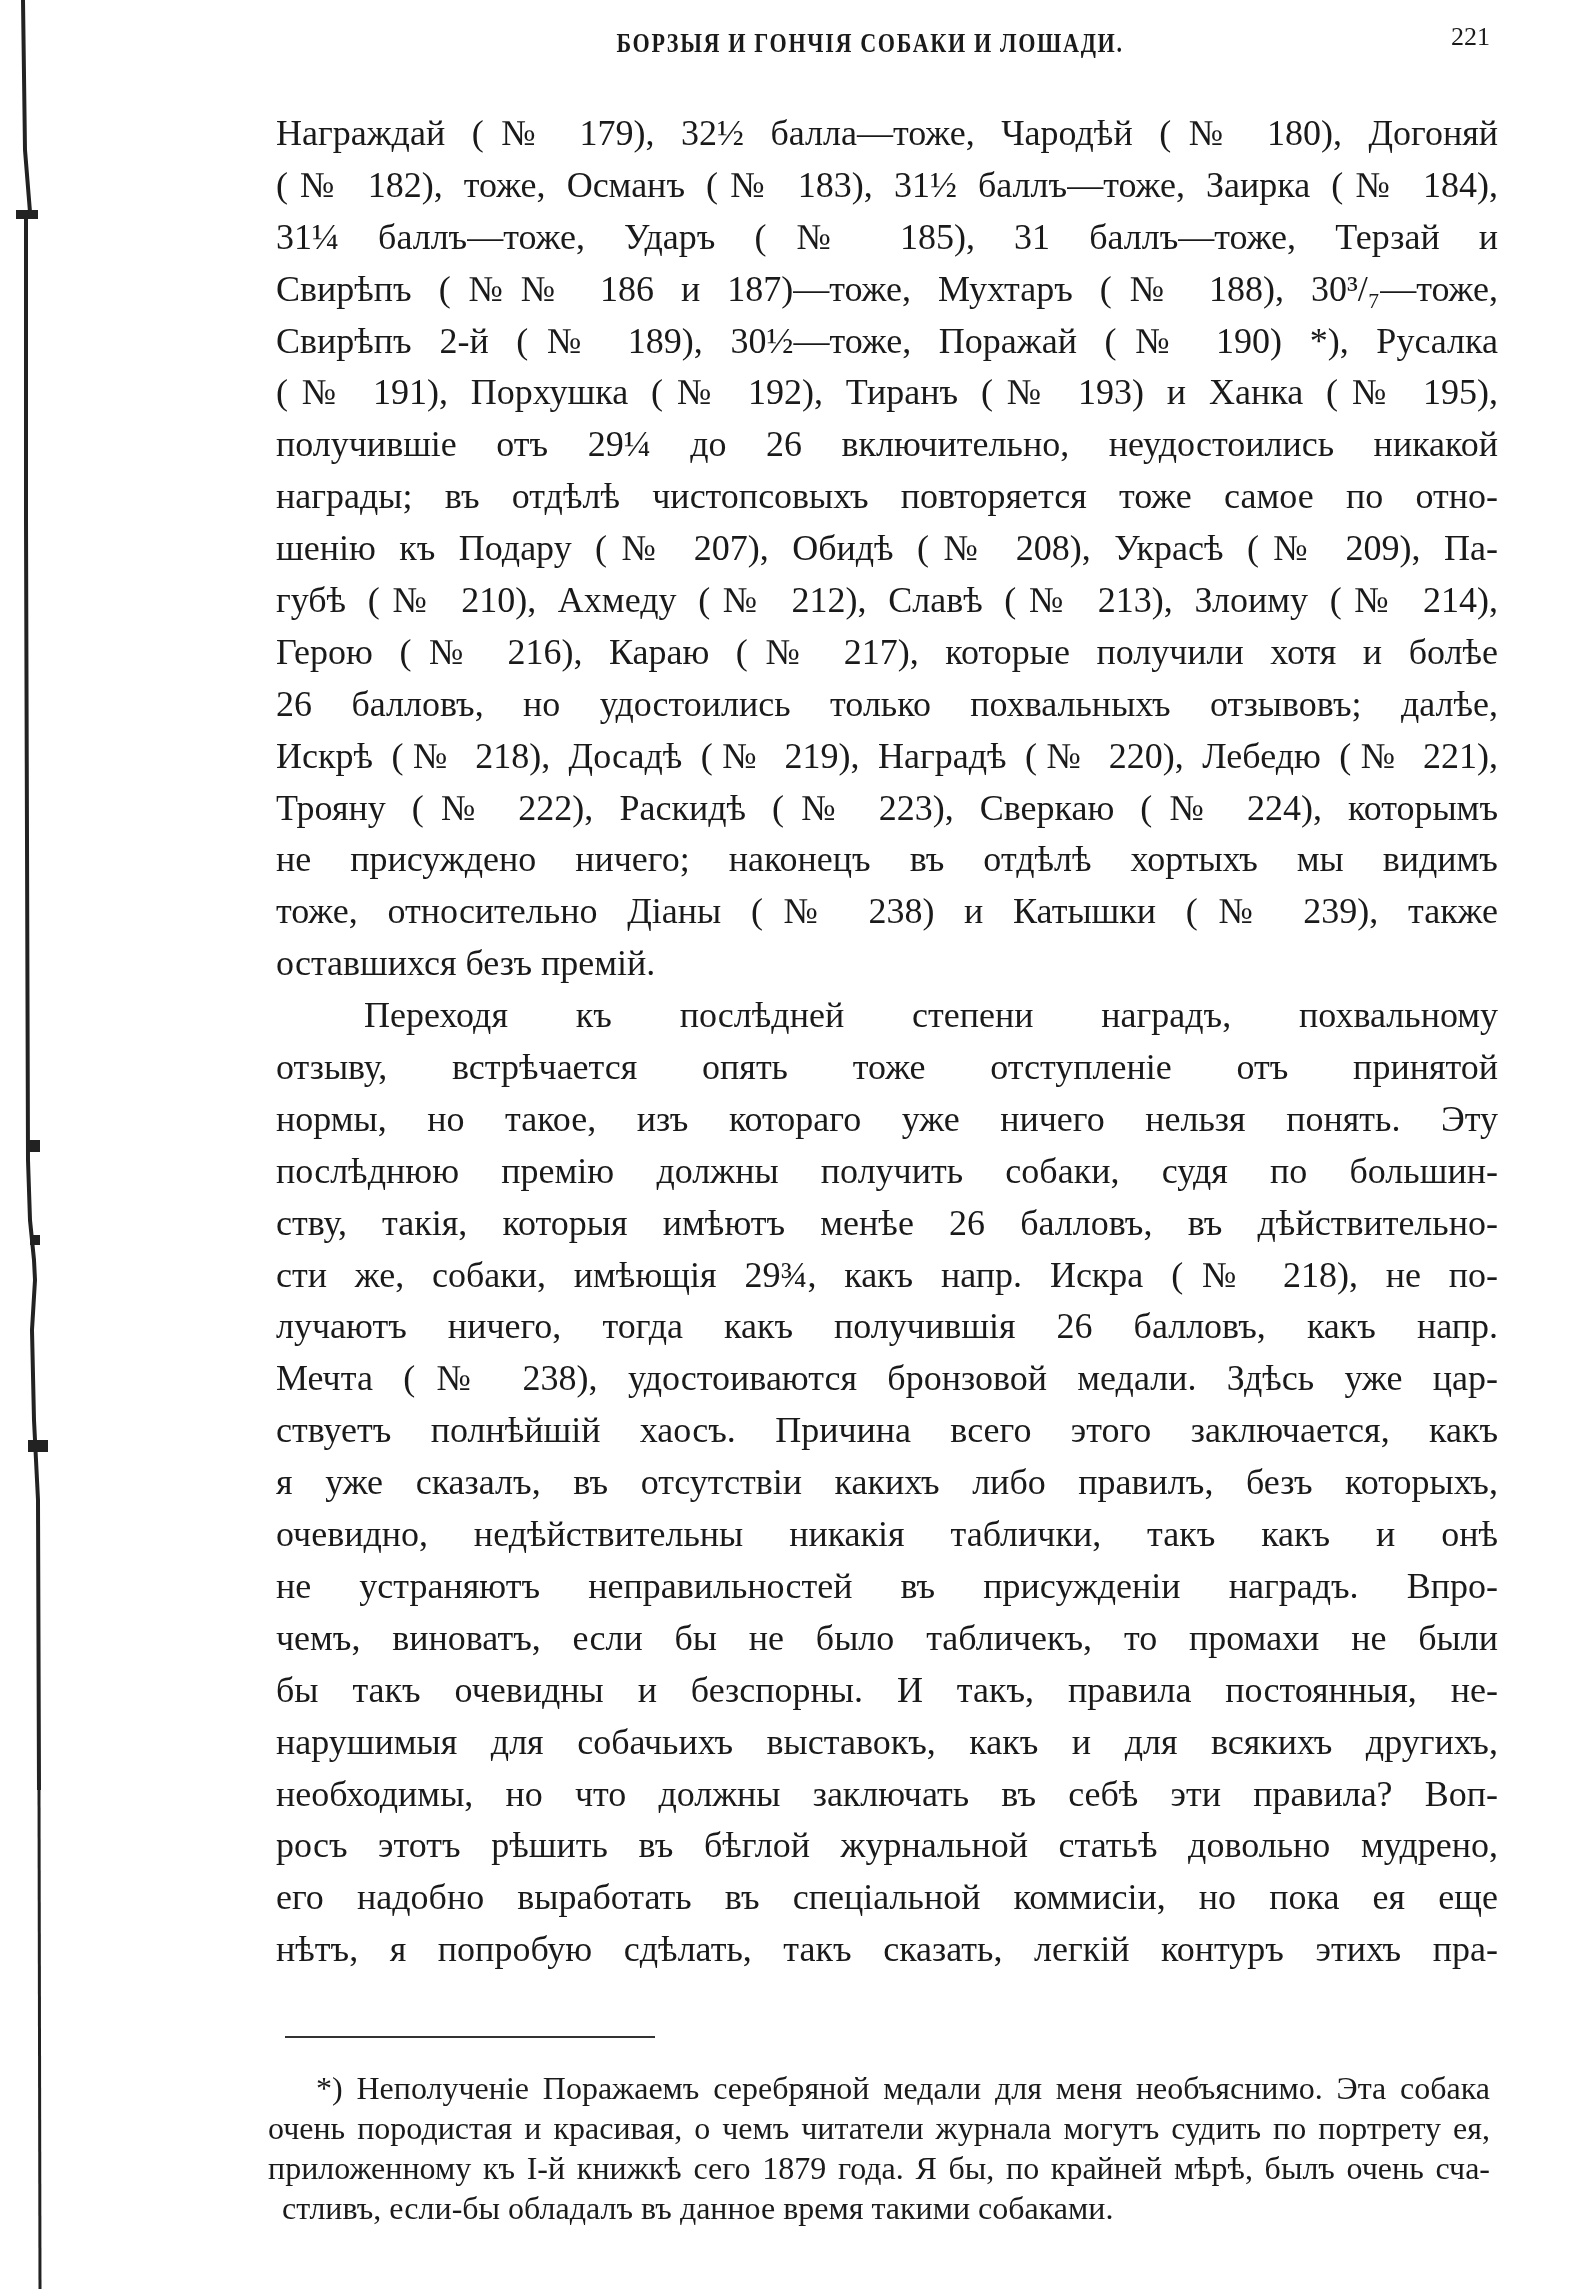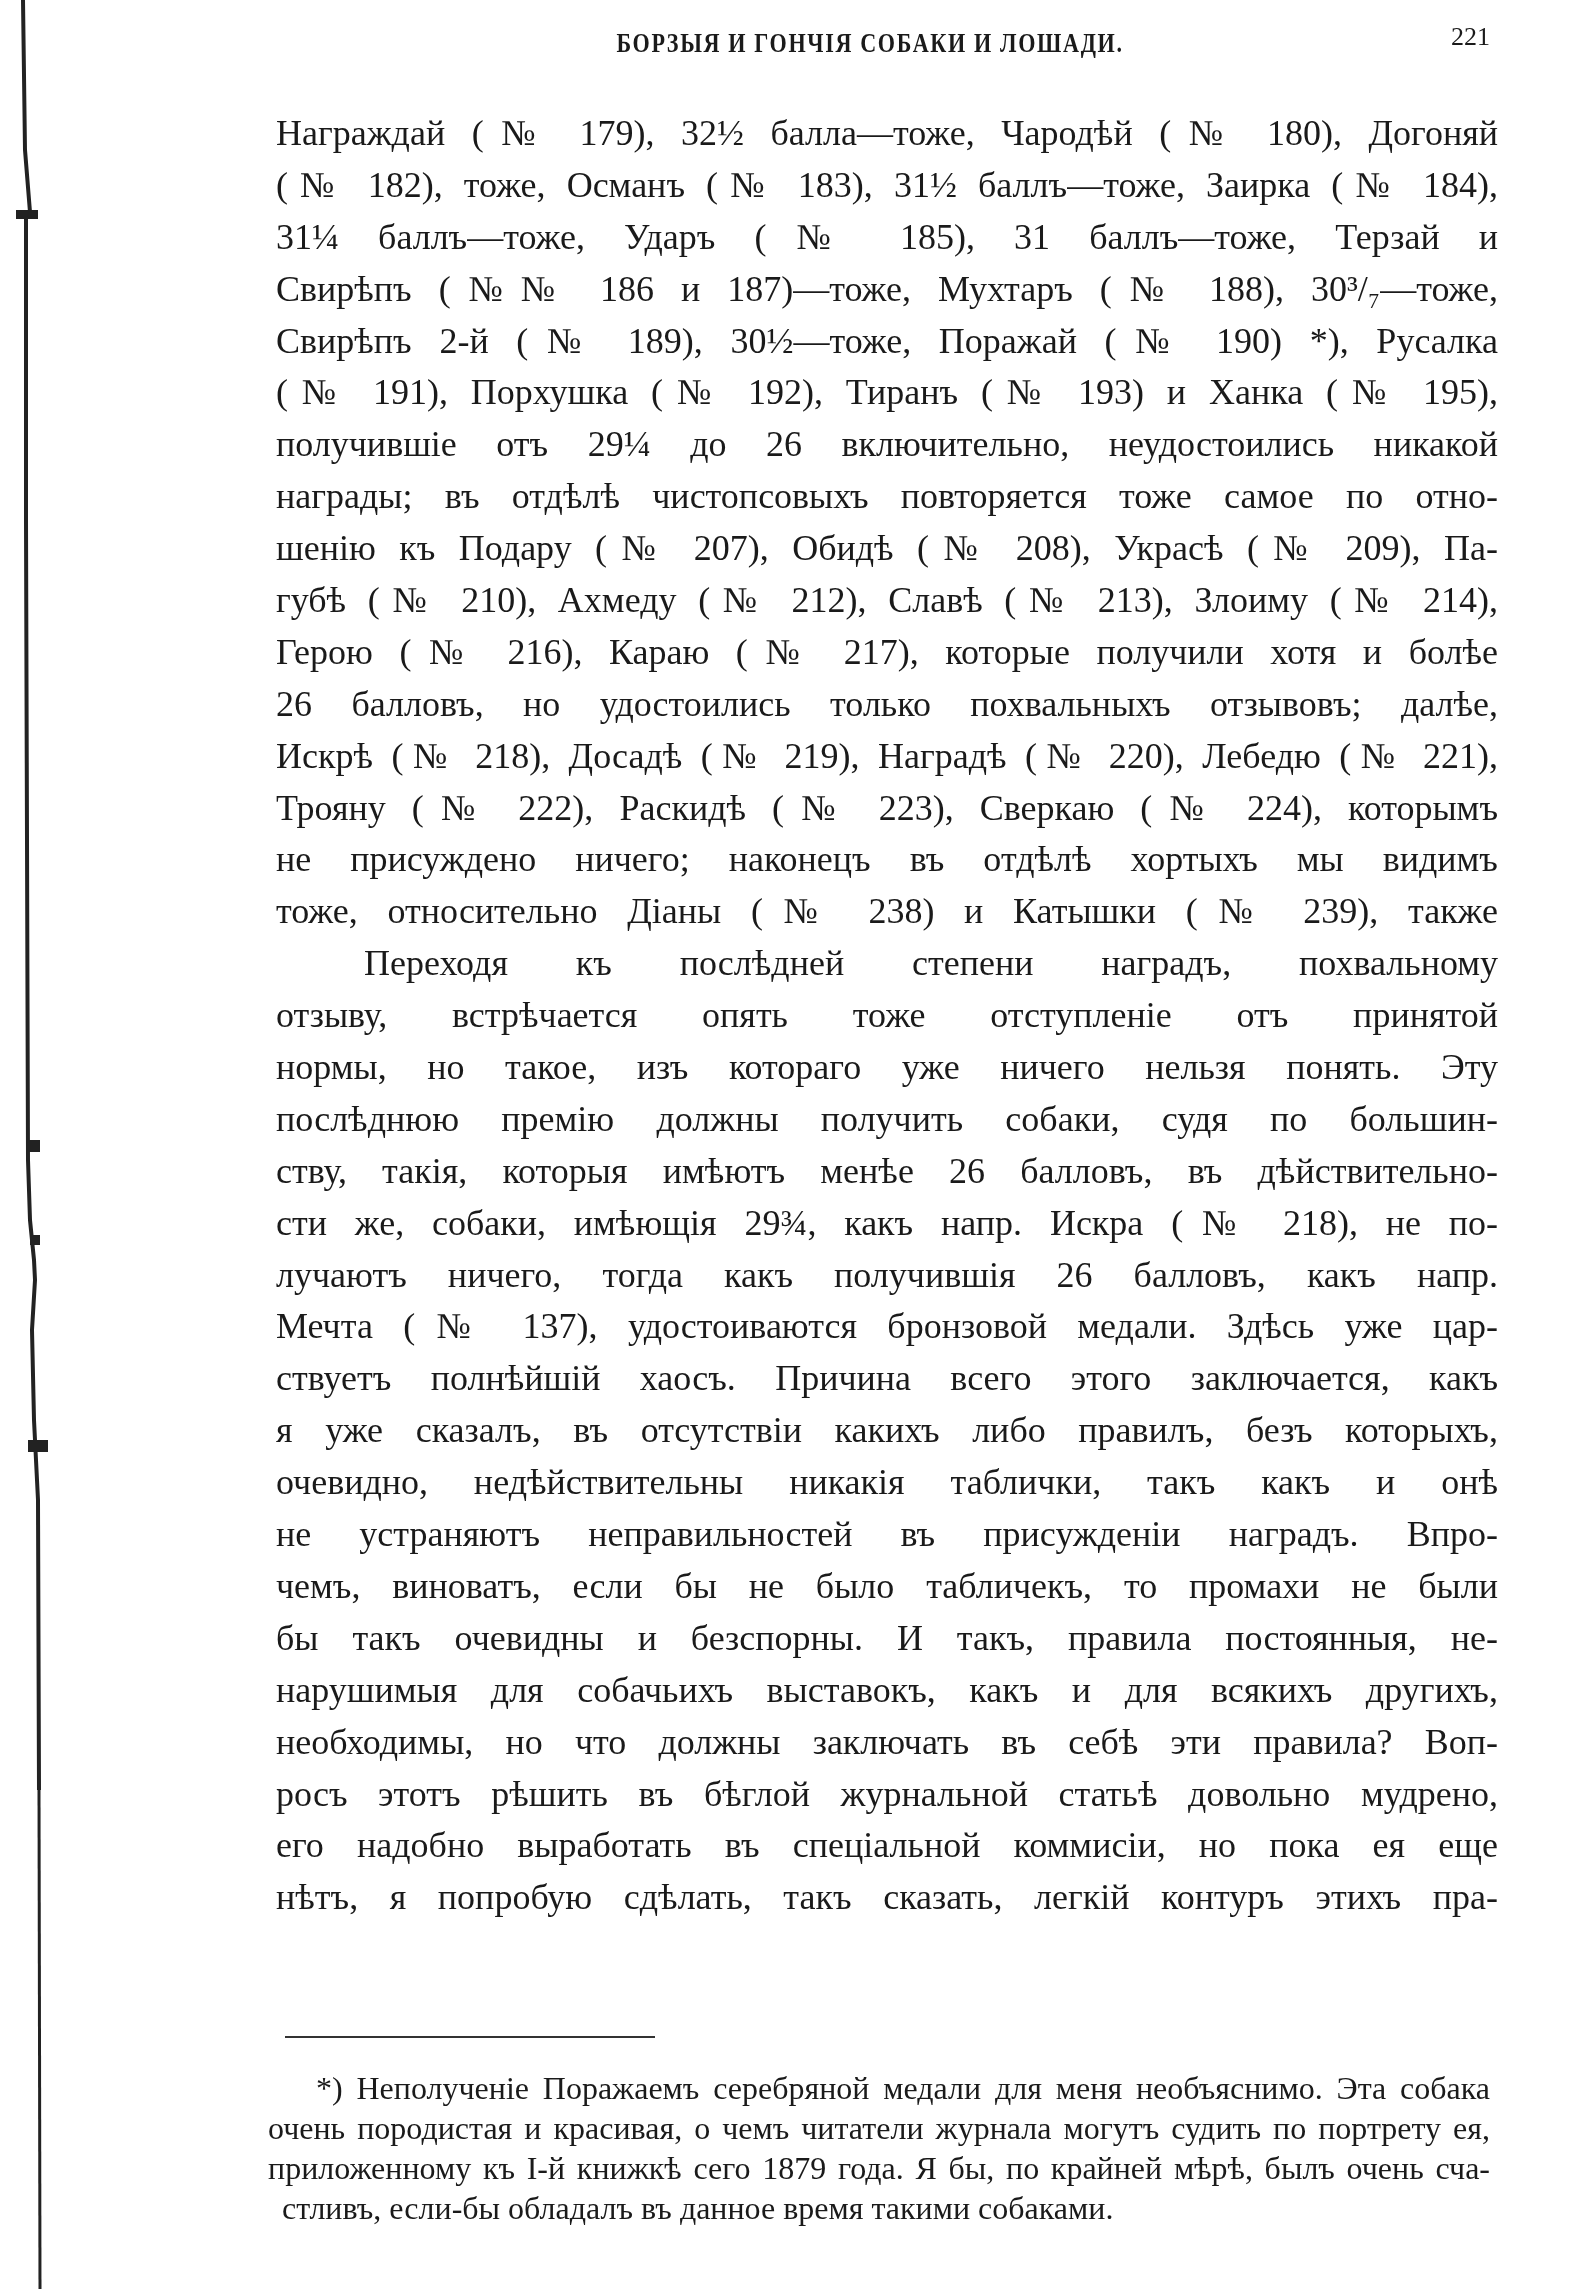--- a/index.html
+++ b/index.html
@@ -51,28 +51,29 @@
   <div class="line">получившіе отъ 29¼ до 26 включительно, неудостоились никакой</div>
   <div class="line">награды; въ отдѣлѣ чистопсовыхъ повторяется тоже самое по отно-</div>
   <div class="line">шенію къ Подару (№ 207), Обидѣ (№ 208), Украсѣ (№ 209), Па-</div>
   <div class="line">губѣ (№ 210), Ахмеду (№ 212), Славѣ (№ 213), Злоиму (№ 214),</div>
   <div class="line">Герою (№ 216), Караю (№ 217), которые получили хотя и болѣе</div>
   <div class="line">26 балловъ, но удостоились только похвальныхъ отзывовъ; далѣе,</div>
   <div class="line">Искрѣ (№ 218), Досадѣ (№ 219), Наградѣ (№ 220), Лебедю (№ 221),</div>
   <div class="line">Трояну (№ 222), Раскидѣ (№ 223), Сверкаю (№ 224), которымъ</div>
   <div class="line">не присуждено ничего; наконецъ въ отдѣлѣ хортыхъ мы видимъ</div>
   <div class="line">тоже, относительно Діаны (№ 238) и Катышки (№ 239), также</div>
+  <div class="line last">оставшихся безъ премій.</div>
   <div class="line indent">Переходя къ послѣдней степени наградъ, похвальному</div>
   <div class="line">отзыву, встрѣчается опять тоже отступленіе отъ принятой</div>
   <div class="line">нормы, но такое, изъ котораго уже ничего нельзя понять. Эту</div>
   <div class="line">послѣднюю премію должны получить собаки, судя по большин-</div>
   <div class="line">ству, такія, которыя имѣютъ менѣе 26 балловъ, въ дѣйствительно-</div>
   <div class="line">сти же, собаки, имѣющія 29¾, какъ напр. Искра (№ 218), не по-</div>
   <div class="line">лучаютъ ничего, тогда какъ получившія 26 балловъ, какъ напр.</div>
-  <div class="line">Мечта (№ 137), удостоиваются бронзовой медали. Здѣсь уже цар-</div>
+  <div class="line">Мечта (№ 238), удостоиваются бронзовой медали. Здѣсь уже цар-</div>
   <div class="line">ствуетъ полнѣйшій хаосъ. Причина всего этого заключается, какъ</div>
   <div class="line">я уже сказалъ, въ отсутствіи какихъ либо правилъ, безъ которыхъ,</div>
   <div class="line">очевидно, недѣйствительны никакія таблички, такъ какъ и онѣ</div>
   <div class="line">не устраняютъ неправильностей въ присужденіи наградъ. Впро-</div>
   <div class="line">чемъ, виноватъ, если бы не было табличекъ, то промахи не были</div>
   <div class="line">бы такъ очевидны и безспорны. И такъ, правила постоянныя, не-</div>
   <div class="line">нарушимыя для собачьихъ выставокъ, какъ и для всякихъ другихъ,</div>
   <div class="line">необходимы, но что должны заключать въ себѣ эти правила? Воп-</div>
   <div class="line">росъ этотъ рѣшить въ бѣглой журнальной статьѣ довольно мудрено,</div>
   <div class="line">его надобно выработать въ спеціальной коммисіи, но пока ея еще</div>

